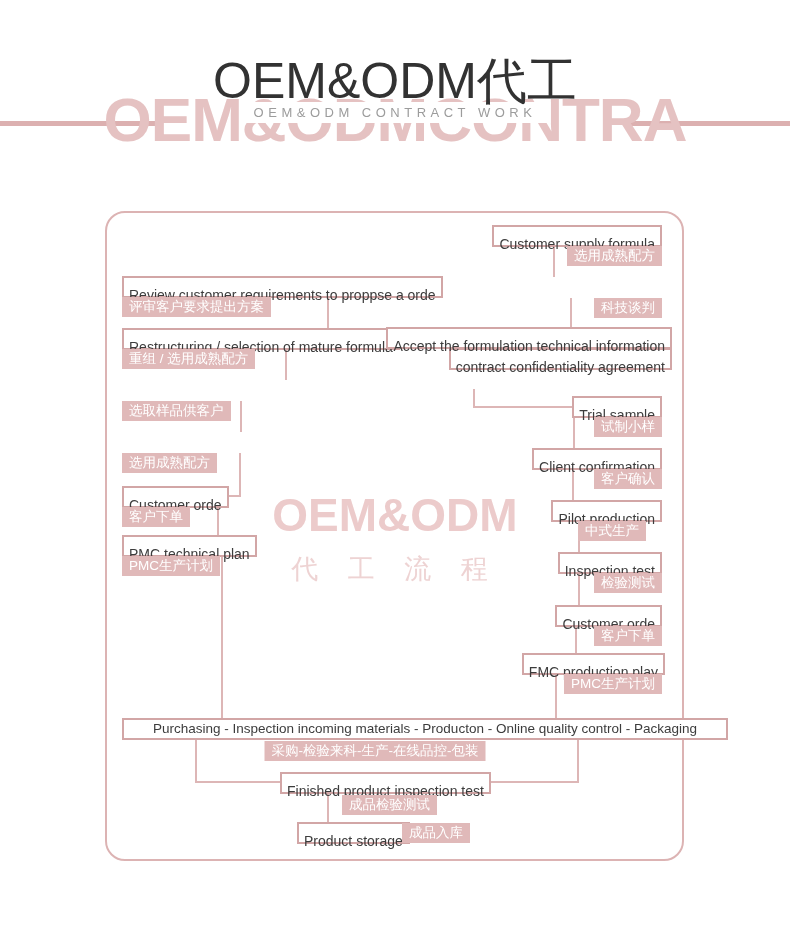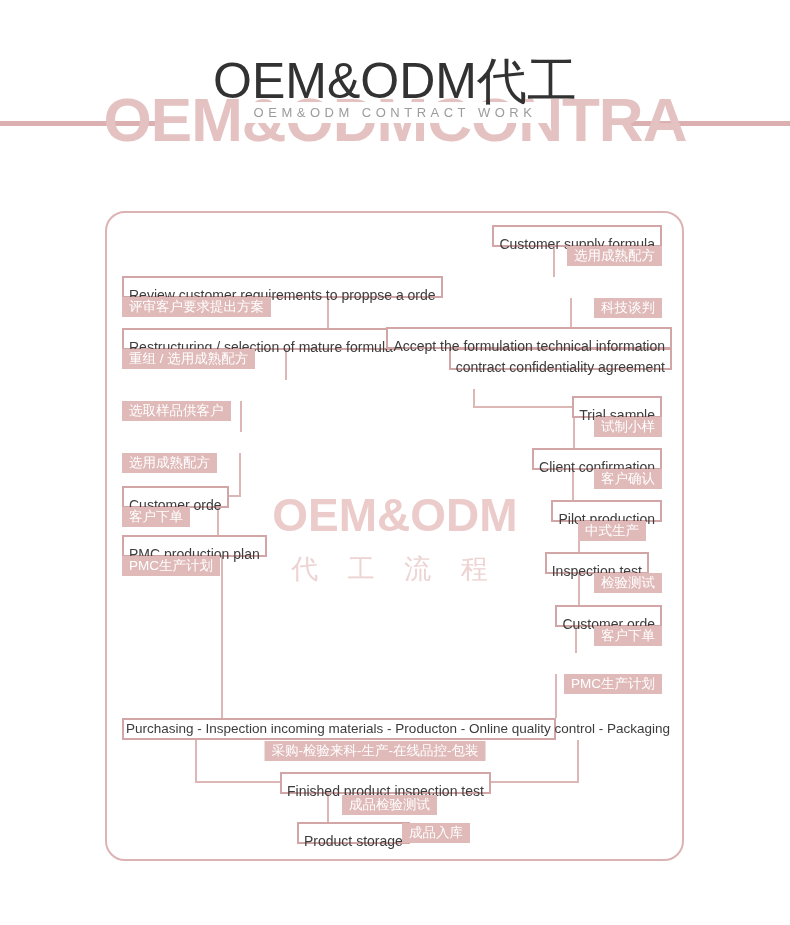--- a/index.html
+++ b/index.html
@@ -23,21 +23,21 @@
      border:2px solid #dcb3b3;border-radius:20px;box-sizing:border-box;}
 
   .wm1{position:absolute;top:488px;left:0;right:0;text-align:center;
      font-size:46px;font-weight:700;color:#eccbcb;z-index:0;}
   .wm2{position:absolute;top:551px;left:0;right:0;text-align:center;
      font-size:27px;letter-spacing:11px;color:#eed3d3;z-index:0;}
 
   .node{position:absolute;box-sizing:border-box;height:22px;line-height:18px;
      border:2px solid #d2a6a6;background:#fff;color:#3c3c3c;font-size:14px;
      padding:8px 5px;white-space:nowrap;z-index:2;}
-  .node.wide{width:434px;text-align:center;font-size:13.5px;padding:0 2px;}
+  .node.wide{width:606px;text-align:center;font-size:13.5px;padding:0 2px;}
   .zh{position:absolute;box-sizing:border-box;height:20px;line-height:20px;
      background:#e0b9b9;color:#fff;font-size:13.5px;padding:0 7px;
      white-space:nowrap;z-index:2;}
   .ln{position:absolute;background:#ddb6b6;z-index:1;}
 </style>
 </head>
 <body>
 
 <div class="page">
 
@@ -57,46 +57,47 @@
   <div class="node" style="left:122px;top:328px">Restructuring / selection of mature formula</div>
   <div class="zh" style="left:122px;top:349px">重组 / 选用成熟配方</div>
 
   <div class="zh" style="left:122px;top:401px">选取样品供客户</div>
 
   <div class="zh" style="left:122px;top:453px">选用成熟配方</div>
 
   <div class="node" style="left:122px;top:486px">Customer orde</div>
   <div class="zh" style="left:122px;top:507px">客户下单</div>
 
-  <div class="node" style="left:122px;top:535px">PMC production plan</div>
+  <div class="node" style="left:122px;top:535px">PMC technical plan</div>
   <div class="zh" style="left:122px;top:556px">PMC生产计划</div>
 
   <div class="node" style="right:128px;top:225px">Customer supply formula</div>
   <div class="zh" style="right:128px;top:246px">选用成熟配方</div>
 
   <div class="zh" style="right:128px;top:298px">科技谈判</div>
 
   <div class="node" style="right:118px;top:348px">contract confidentiality agreement</div>
   <div class="node" style="right:118px;top:327px">Accept the formulation technical information</div>
 
   <div class="node" style="right:128px;top:396px">Trial sample</div>
   <div class="zh" style="right:128px;top:417px">试制小样</div>
 
   <div class="node" style="right:128px;top:448px">Client confirmation</div>
   <div class="zh" style="right:128px;top:469px">客户确认</div>
 
   <div class="node" style="right:128px;top:500px">Pilot production</div>
   <div class="zh" style="right:144px;top:521px">中式生产</div>
 
-  <div class="node" style="right:141px;top:552px">Inspection test</div>
+  <div class="node" style="right:128px;top:552px">Inspection test</div>
   <div class="zh" style="right:128px;top:573px">检验测试</div>
 
   <div class="node" style="right:128px;top:605px">Customer orde</div>
   <div class="zh" style="right:128px;top:626px">客户下单</div>
 
+  <div class="node" style="right:125px;top:653px">FMC production play</div>
   <div class="zh" style="right:128px;top:674px">PMC生产计划</div>
 
   <div class="node wide" style="left:122px;top:718px">Purchasing - Inspection incoming materials - Producton - Online quality control - Packaging</div>
   <div class="zh" style="left:375px;top:741px;transform:translateX(-50%)">采购-检验来科-生产-在线品控-包装</div>
 
   <div class="node" style="left:280px;top:772px">Finished product inspection test</div>
   <div class="zh" style="left:342px;top:795px">成品检验测试</div>
 
   <div class="node" style="left:297px;top:822px">Product storage</div>
   <div class="zh" style="left:402px;top:823px">成品入库</div>

